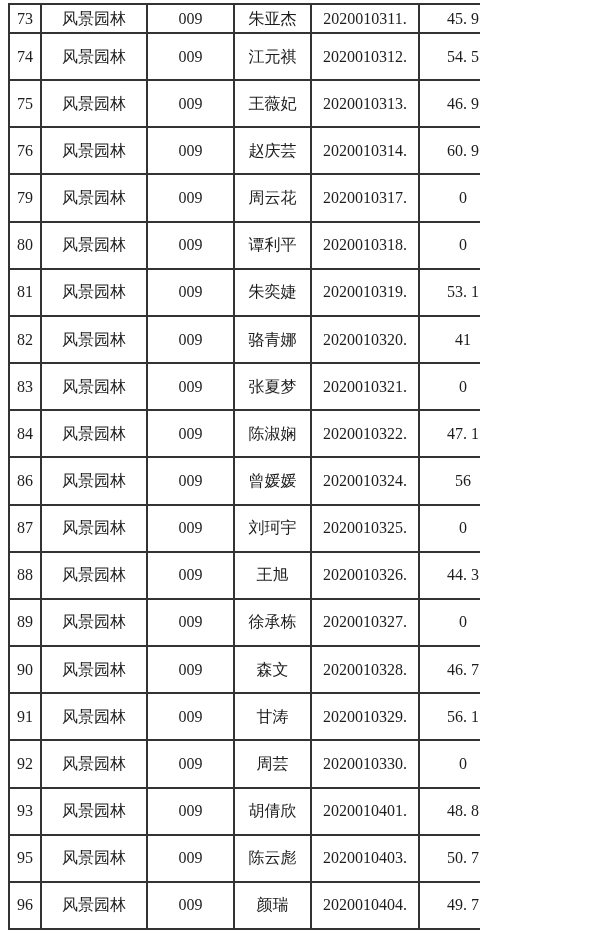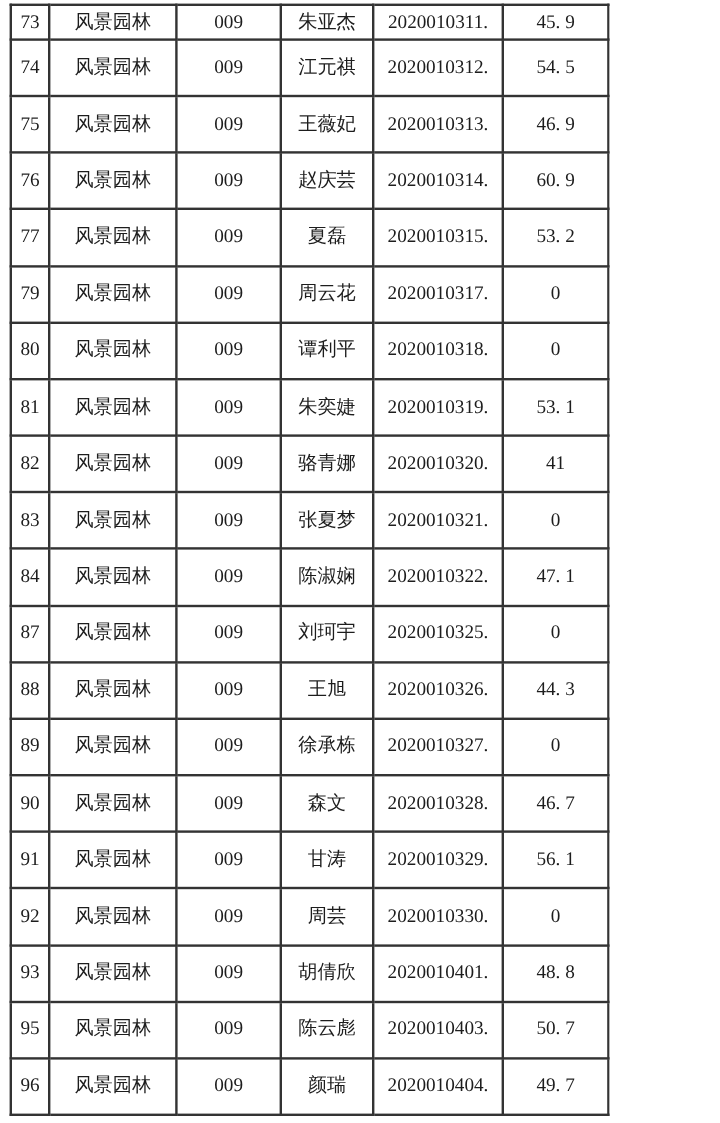--- a/index.html
+++ b/index.html
@@ -6,21 +6,20 @@
     margin: 0;
     padding: 0;
     background: #ffffff;
   }
   .sheet {
     position: relative;
     width: 480px;
     height: 936px;
     background: #ffffff;
     overflow: hidden;
-    padding-left: 28px;
   }
   table.results {
     position: absolute;
     left: 8px;
     top: 3px;
     width: 585px;
     height: 927px;
     border-collapse: collapse;
     table-layout: fixed;
     font-family: "Liberation Serif", "DejaVu Serif", serif;
@@ -86,29 +85,20 @@
         <tr>
     <td>76</td>
     <td>风景园林</td>
     <td>009</td>
     <td>赵庆芸</td>
     <td>2020010314.</td>
     <td>60. 9</td>
     <td></td>
   </tr>
         <tr>
-    <td>77</td>
-    <td>风景园林</td>
-    <td>009</td>
-    <td>夏磊</td>
-    <td>2020010315.</td>
-    <td>53. 2</td>
-    <td></td>
-  </tr>
-        <tr>
     <td>79</td>
     <td>风景园林</td>
     <td>009</td>
     <td>周云花</td>
     <td>2020010317.</td>
     <td>0</td>
     <td>缺考</td>
   </tr>
         <tr>
     <td>80</td>
@@ -146,20 +136,29 @@
     <td>0</td>
     <td>缺考</td>
   </tr>
         <tr>
     <td>84</td>
     <td>风景园林</td>
     <td>009</td>
     <td>陈淑娴</td>
     <td>2020010322.</td>
     <td>47. 1</td>
+    <td></td>
+  </tr>
+        <tr>
+    <td>86</td>
+    <td>风景园林</td>
+    <td>009</td>
+    <td>曾媛媛</td>
+    <td>2020010324.</td>
+    <td>56</td>
     <td></td>
   </tr>
         <tr>
     <td>87</td>
     <td>风景园林</td>
     <td>009</td>
     <td>刘珂宇</td>
     <td>2020010325.</td>
     <td>0</td>
     <td>缺考</td>

